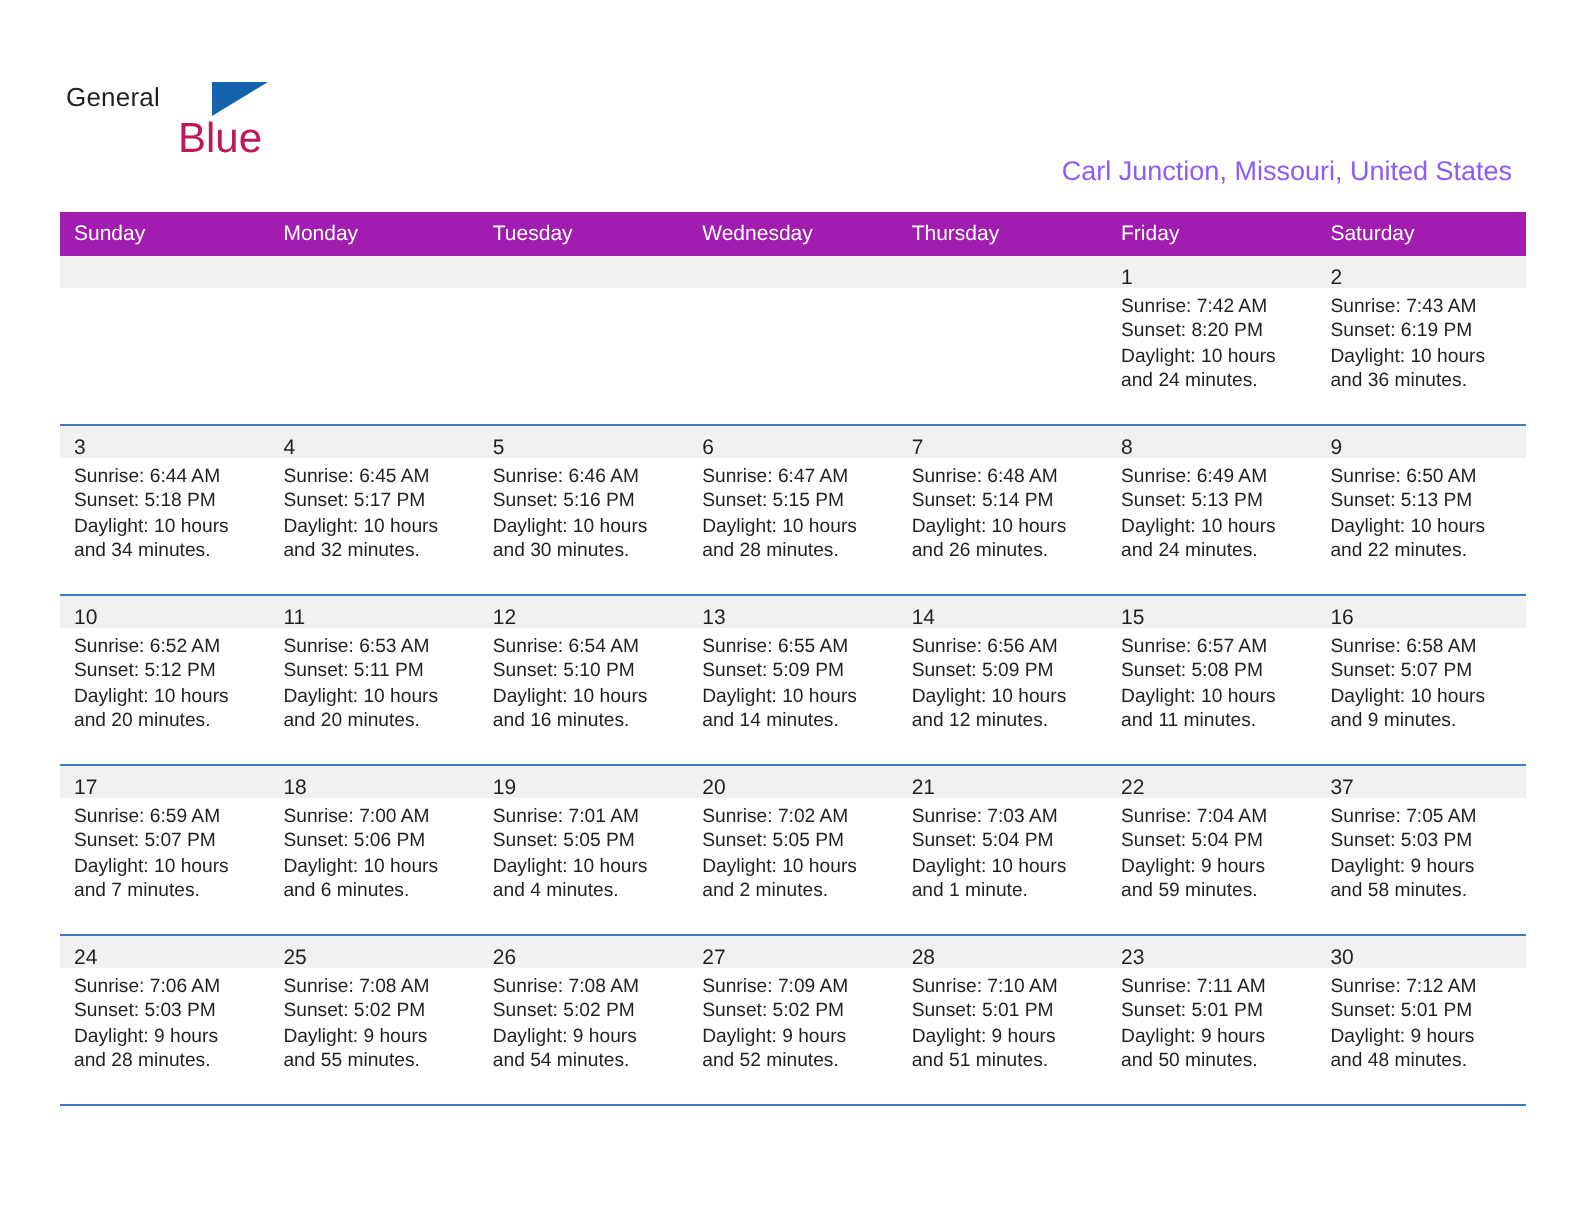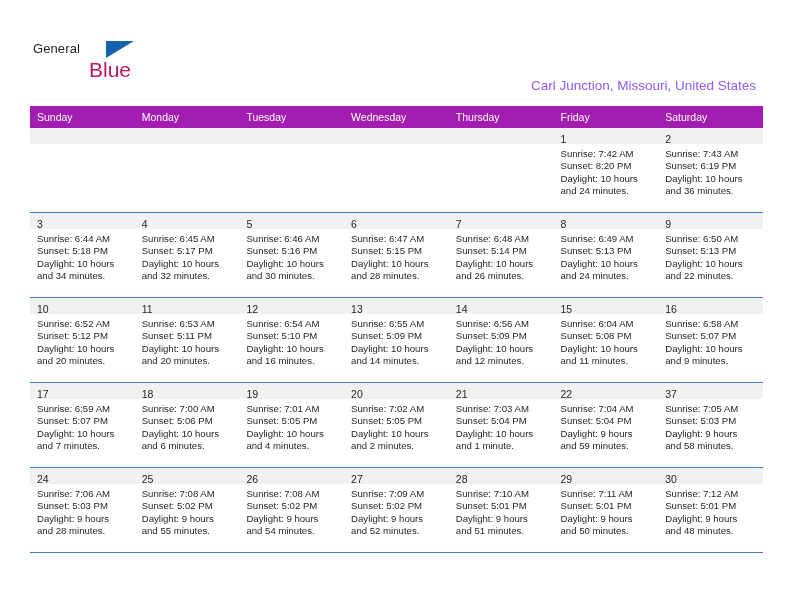--- a/index.html
+++ b/index.html
@@ -310,21 +310,21 @@
             <div class="cellbody">
               <div>Sunrise: 6:56 AM</div>
               <div>Sunset: 5:09 PM</div>
               <div>Daylight: 10 hours</div>
               <div>and 12 minutes.</div>
             </div>
           </td>
           <td>
             <div class="daystrip"><span class="daynum">15</span></div>
             <div class="cellbody">
-              <div>Sunrise: 6:04 AM</div>
+              <div>Sunrise: 6:57 AM</div>
               <div>Sunset: 5:08 PM</div>
               <div>Daylight: 10 hours</div>
               <div>and 11 minutes.</div>
             </div>
           </td>
           <td>
             <div class="daystrip"><span class="daynum">16</span></div>
             <div class="cellbody">
               <div>Sunrise: 6:58 AM</div>
               <div>Sunset: 5:07 PM</div>
@@ -438,21 +438,21 @@
           <td>
             <div class="daystrip"><span class="daynum">28</span></div>
             <div class="cellbody">
               <div>Sunrise: 7:10 AM</div>
               <div>Sunset: 5:01 PM</div>
               <div>Daylight: 9 hours</div>
               <div>and 51 minutes.</div>
             </div>
           </td>
           <td>
-            <div class="daystrip"><span class="daynum">29</span></div>
+            <div class="daystrip"><span class="daynum">23</span></div>
             <div class="cellbody">
               <div>Sunrise: 7:11 AM</div>
               <div>Sunset: 5:01 PM</div>
               <div>Daylight: 9 hours</div>
               <div>and 50 minutes.</div>
             </div>
           </td>
           <td>
             <div class="daystrip"><span class="daynum">30</span></div>
             <div class="cellbody">

